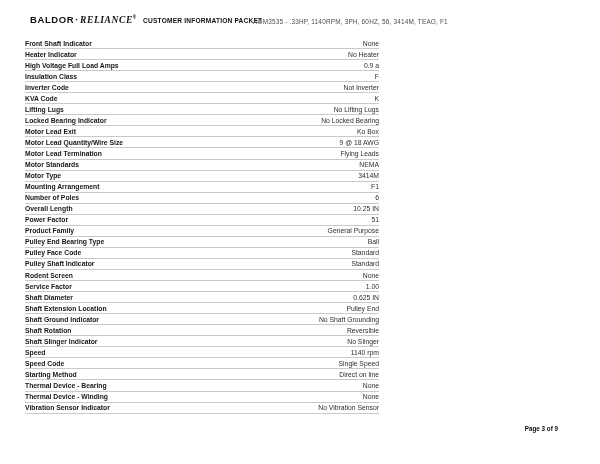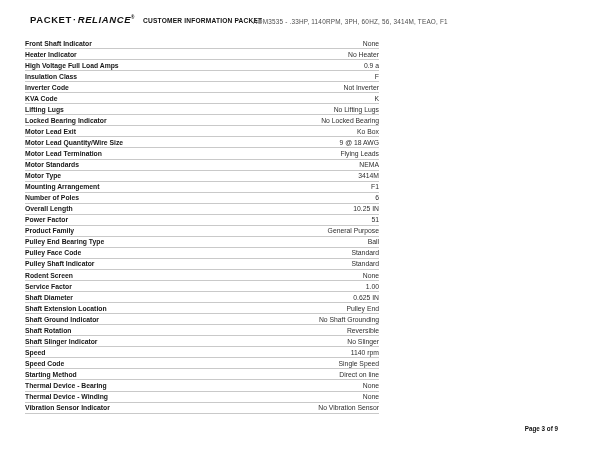--- a/index.html
+++ b/index.html
@@ -17,21 +17,21 @@
   .logo {
     position: absolute;
     left: 30px;
     top: 14px;
     font-size: 9.5px;
     font-weight: bold;
     letter-spacing: 0.6px;
     color: #111111;
     white-space: nowrap;
   }
-  .logo .logo-reliance { font-style: italic; }
+  .logo .logo-reliance { font-style: italic; font-family: Liberation Serif, serif; }
   .logo .logo-dot { padding: 0 1px; }
   .logo .logo-tm { font-size: 4.5px; vertical-align: super; letter-spacing: 0; }
 
   .doc-title {
     position: absolute;
     left: 143px;
     top: 17px;
     font-size: 6.6px;
     font-weight: bold;
     letter-spacing: 0.2px;
@@ -86,21 +86,21 @@
     font-weight: bold;
     color: #111111;
   }
 </style>
 </head>
 <body>
 
 <div class="page">
 
   <div class="logo">
-    <span class="logo-baldor">PACKET</span><span class="logo-dot">·</span><span class="logo-reliance">RELIANCE</span><span class="logo-tm">®</span>
+    <span class="logo-baldor">BALDOR</span><span class="logo-dot">·</span><span class="logo-reliance">RELIANCE</span><span class="logo-tm">®</span>
   </div>
 
   <div class="doc-title">CUSTOMER INFORMATION PACKET</div>
 
   <div class="product-desc">AOM3535 - .33HP, 1140RPM, 3PH, 60HZ, 56, 3414M, TEAO, F1</div>
 
   <div class="spec-table">
   <div class="spec-row">
     <span class="spec-label">Front Shaft Indicator</span>
     <span class="spec-value">None</span>

